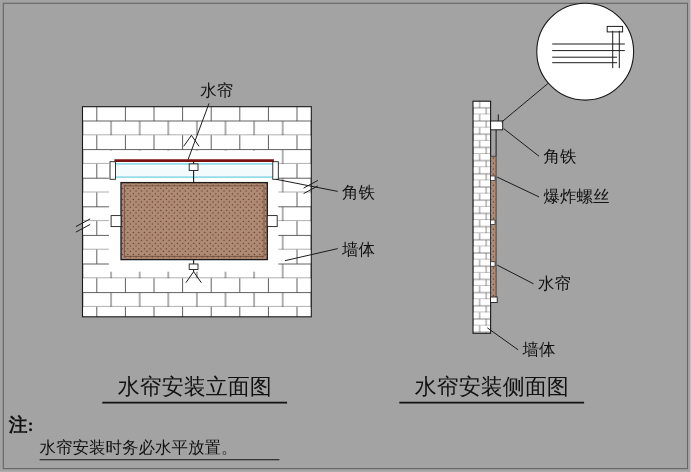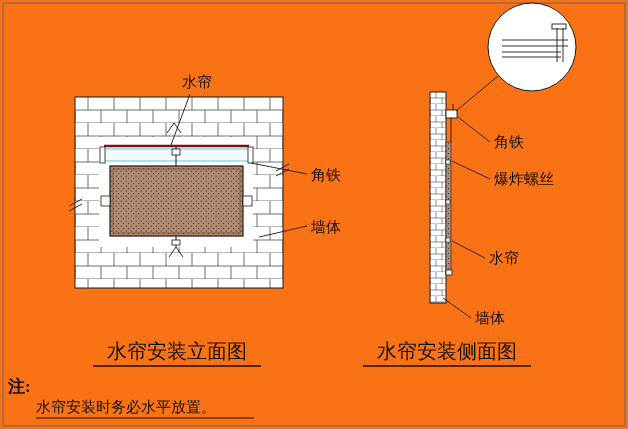--- a/index.html
+++ b/index.html
@@ -1,19 +1,19 @@
 <!DOCTYPE html>
 <html><head>
 <meta charset="utf-8">
 <style>
   html,body{margin:0;padding:0;background:#ffffff;}
   .page{
     position:relative;
     width:628px;height:429px;
-    background:#f97316;
+    background:#a3a3a3;
     font-family:"Liberation Serif","DejaVu Serif",serif;
     overflow:hidden;
   }
   svg{display:block;}
   text{fill:#111111;}
   .lbl{font-size:15px;font-family:"Liberation Serif","DejaVu Serif",serif;}
   .title{font-size:20px;font-family:"Liberation Serif","DejaVu Serif",serif;}
   .note-text{font-size:15px;font-family:"Liberation Serif","DejaVu Serif",serif;}
   .note-prefix{font-size:17px;font-weight:bold;font-family:"Liberation Serif","DejaVu Serif",serif;}
 </style>

